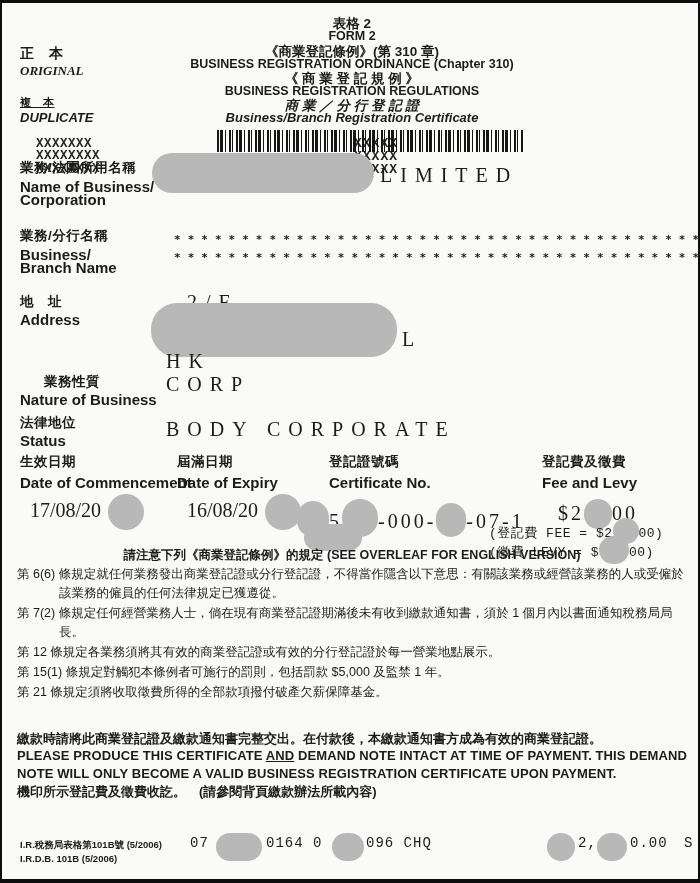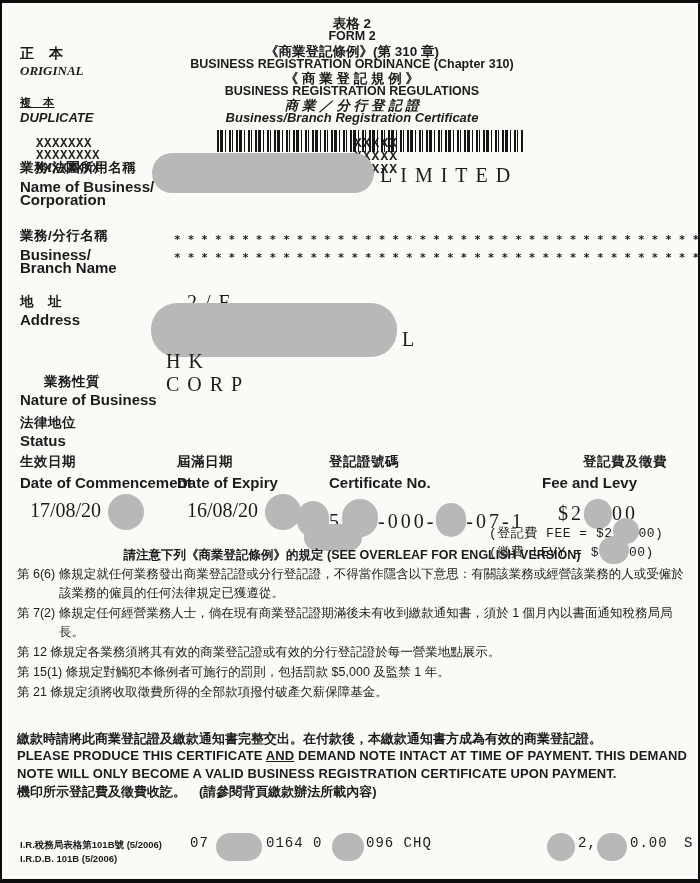--- a/index.html
+++ b/index.html
@@ -88,28 +88,29 @@
   <div class="blob-abs" style="left:149px; top:300px; width:246px; height:54px; border-radius:26px;"></div>
   <div class="abs mono" style="left:400px; top:325px;">L</div>
   <div class="abs mono sp" style="left:164px; top:347px;">HK</div>
 
   <div class="abs lblzh" style="left:18px; top:370px;margin-left:24px;">業務性質</div>
   <div class="abs lblen" style="left:18px; top:388px;">Nature of Business</div>
   <div class="abs mono sp" style="left:164px; top:370px;">CORP</div>
 
   <div class="abs lblzh" style="left:18px; top:411px;">法律地位</div>
   <div class="abs lblen" style="left:18px; top:429px;">Status</div>
+  <div class="abs mono sp" style="left:164px; top:415px;">BODY CORPORATE</div>
 
   <div class="abs lblzh" style="left:18px; top:450px;">生效日期</div>
   <div class="abs lblen" style="left:18px; top:471px;">Date of Commencement</div>
   <div class="abs lblzh" style="left:175px; top:450px;">屆滿日期</div>
   <div class="abs lblen" style="left:175px; top:471px;">Date of Expiry</div>
   <div class="abs lblzh" style="left:327px; top:450px;">登記證號碼</div>
   <div class="abs lblen" style="left:327px; top:471px;">Certificate No.</div>
-  <div class="abs lblzh" style="left:540px; top:450px;margin-left:41px;">登記費及徵費</div>
+  <div class="abs lblzh" style="left:540px; top:450px;">登記費及徵費</div>
   <div class="abs lblen" style="left:540px; top:471px;">Fee and Levy</div>
 
   <div class="abs mono" style="left:28px; top:496px;">17/08/20</div>
   <div class="blob-abs" style="left:106px; top:491px; width:36px; height:36px;"></div>
   <div class="abs mono" style="left:185px; top:496px;">16/08/20</div>
   <div class="blob-abs" style="left:263px; top:491px; width:36px; height:36px;"></div>
 
   <div class="abs mono sp2" style="left:295px; top:496px; white-space:nowrap;">
     <span class="blob" style="width:32px; height:36px;"></span><span>5</span><span class="blob" style="width:36px; height:38px;"></span><span>-000-</span><span class="blob" style="width:30px; height:34px;"></span><span>-07-1</span>
   </div>

